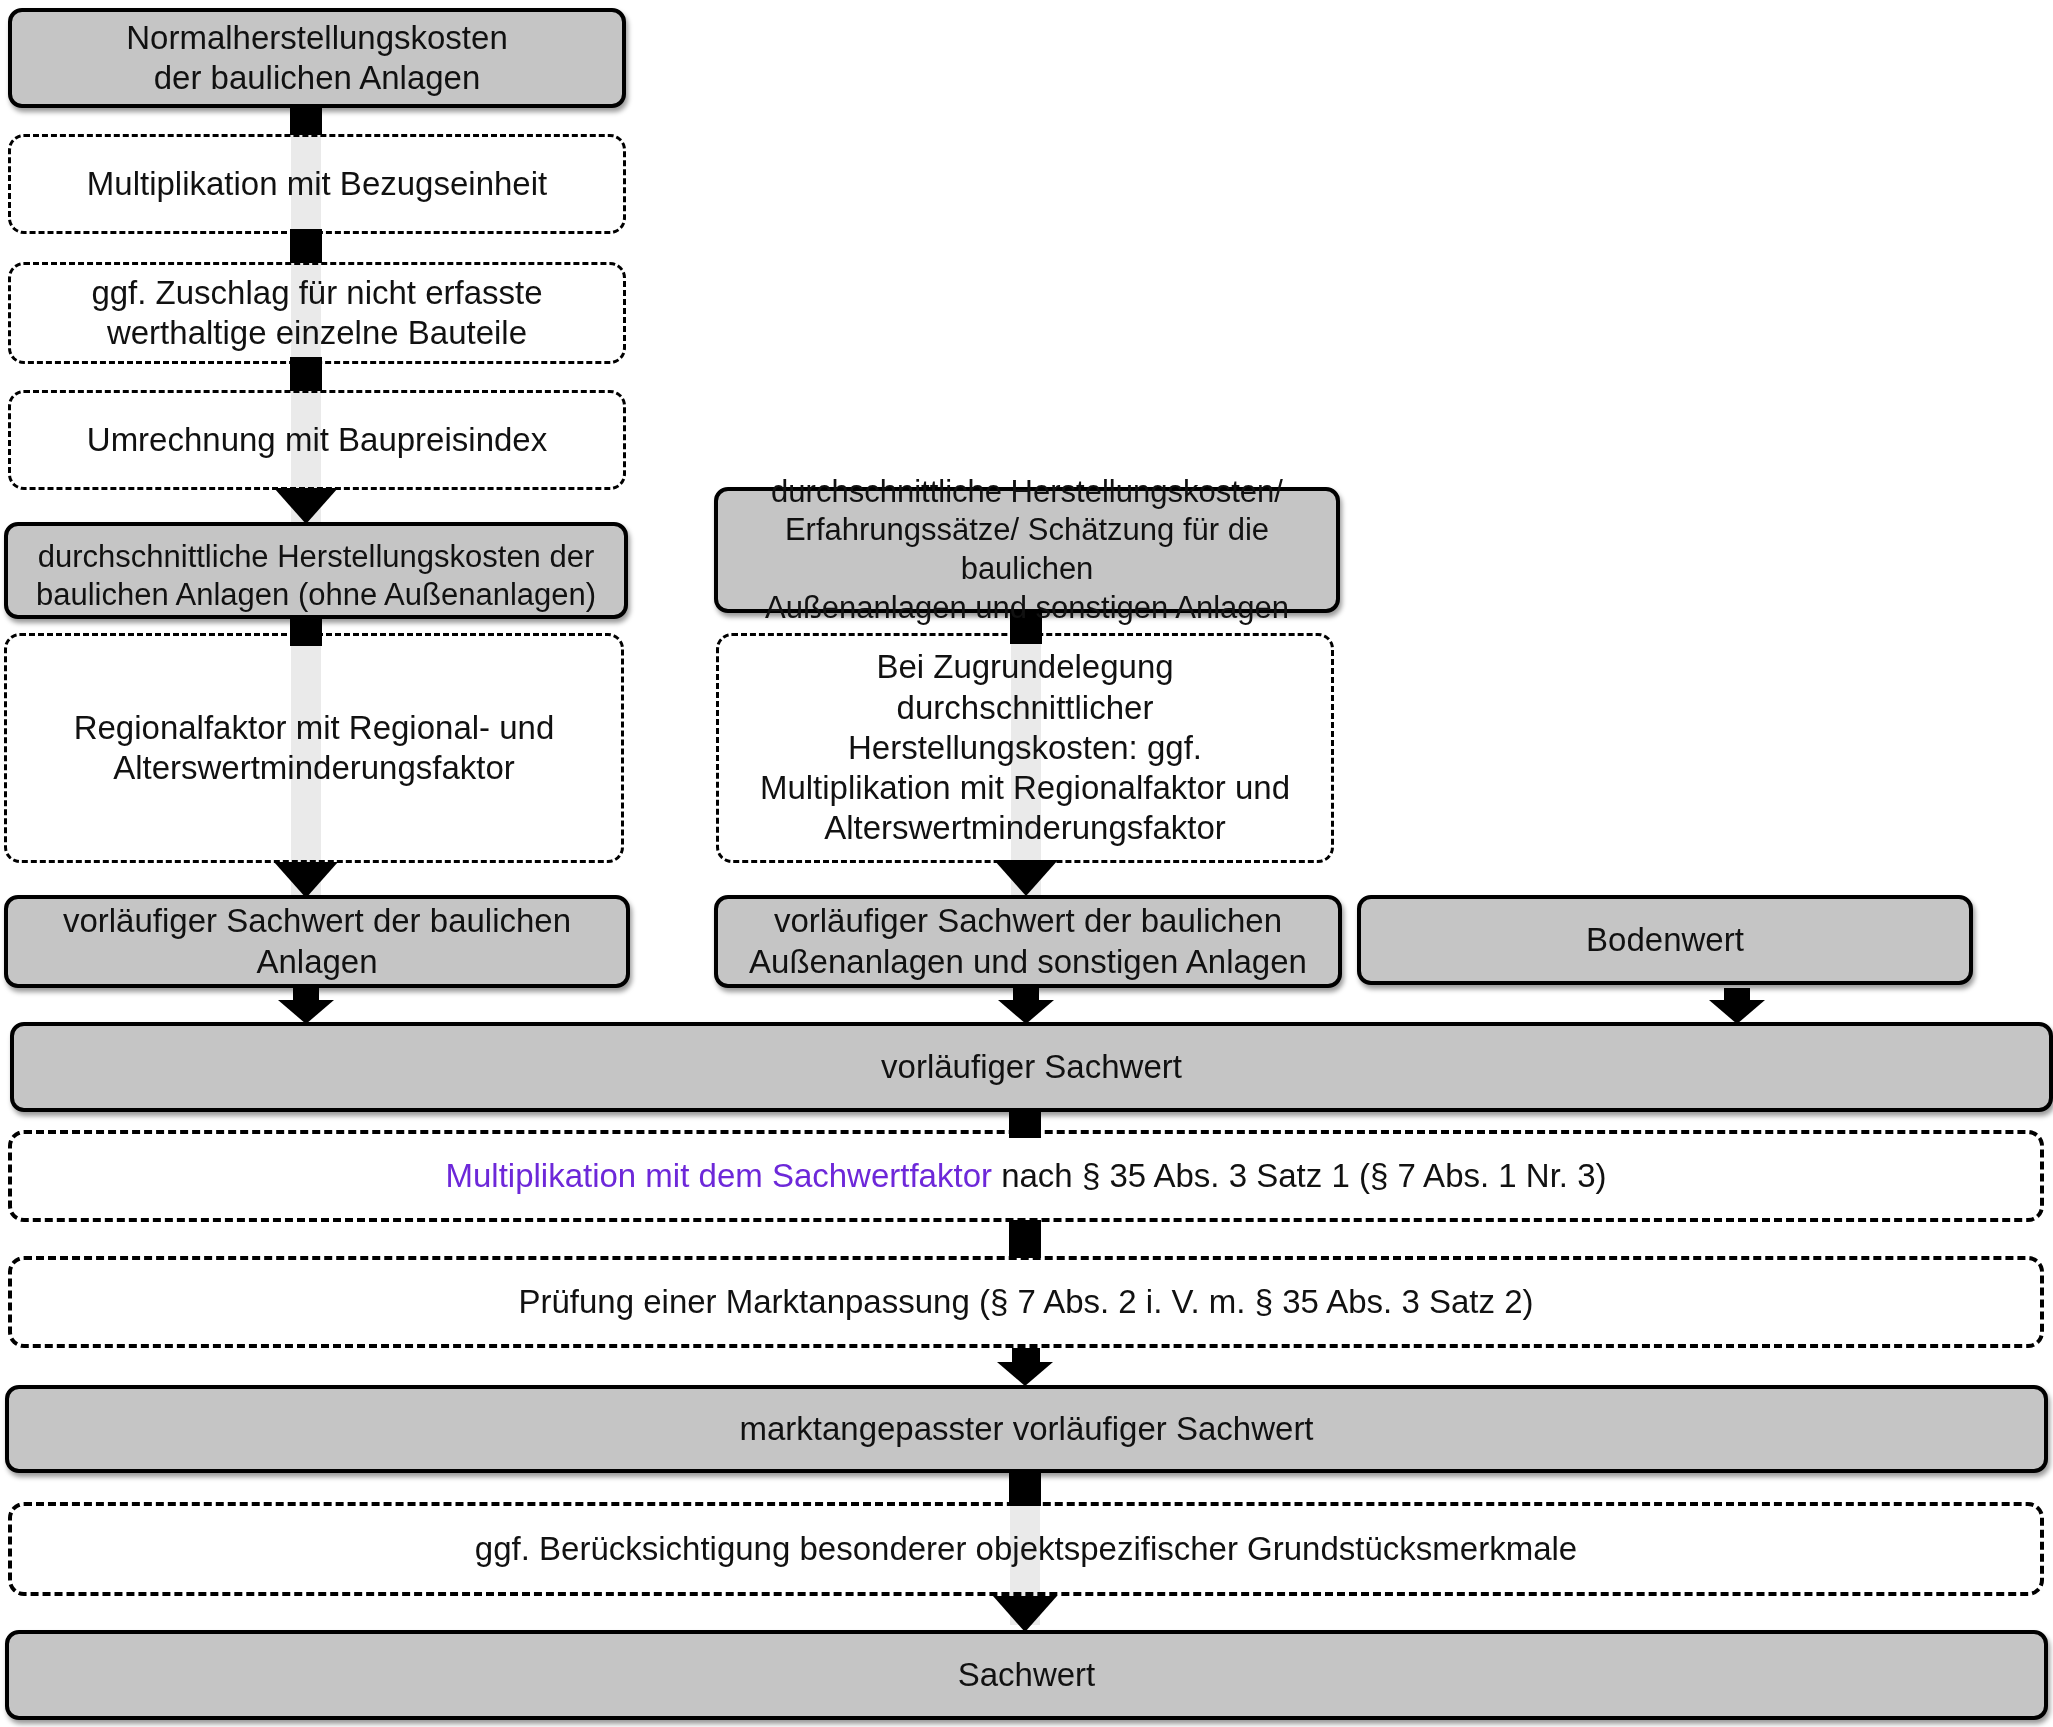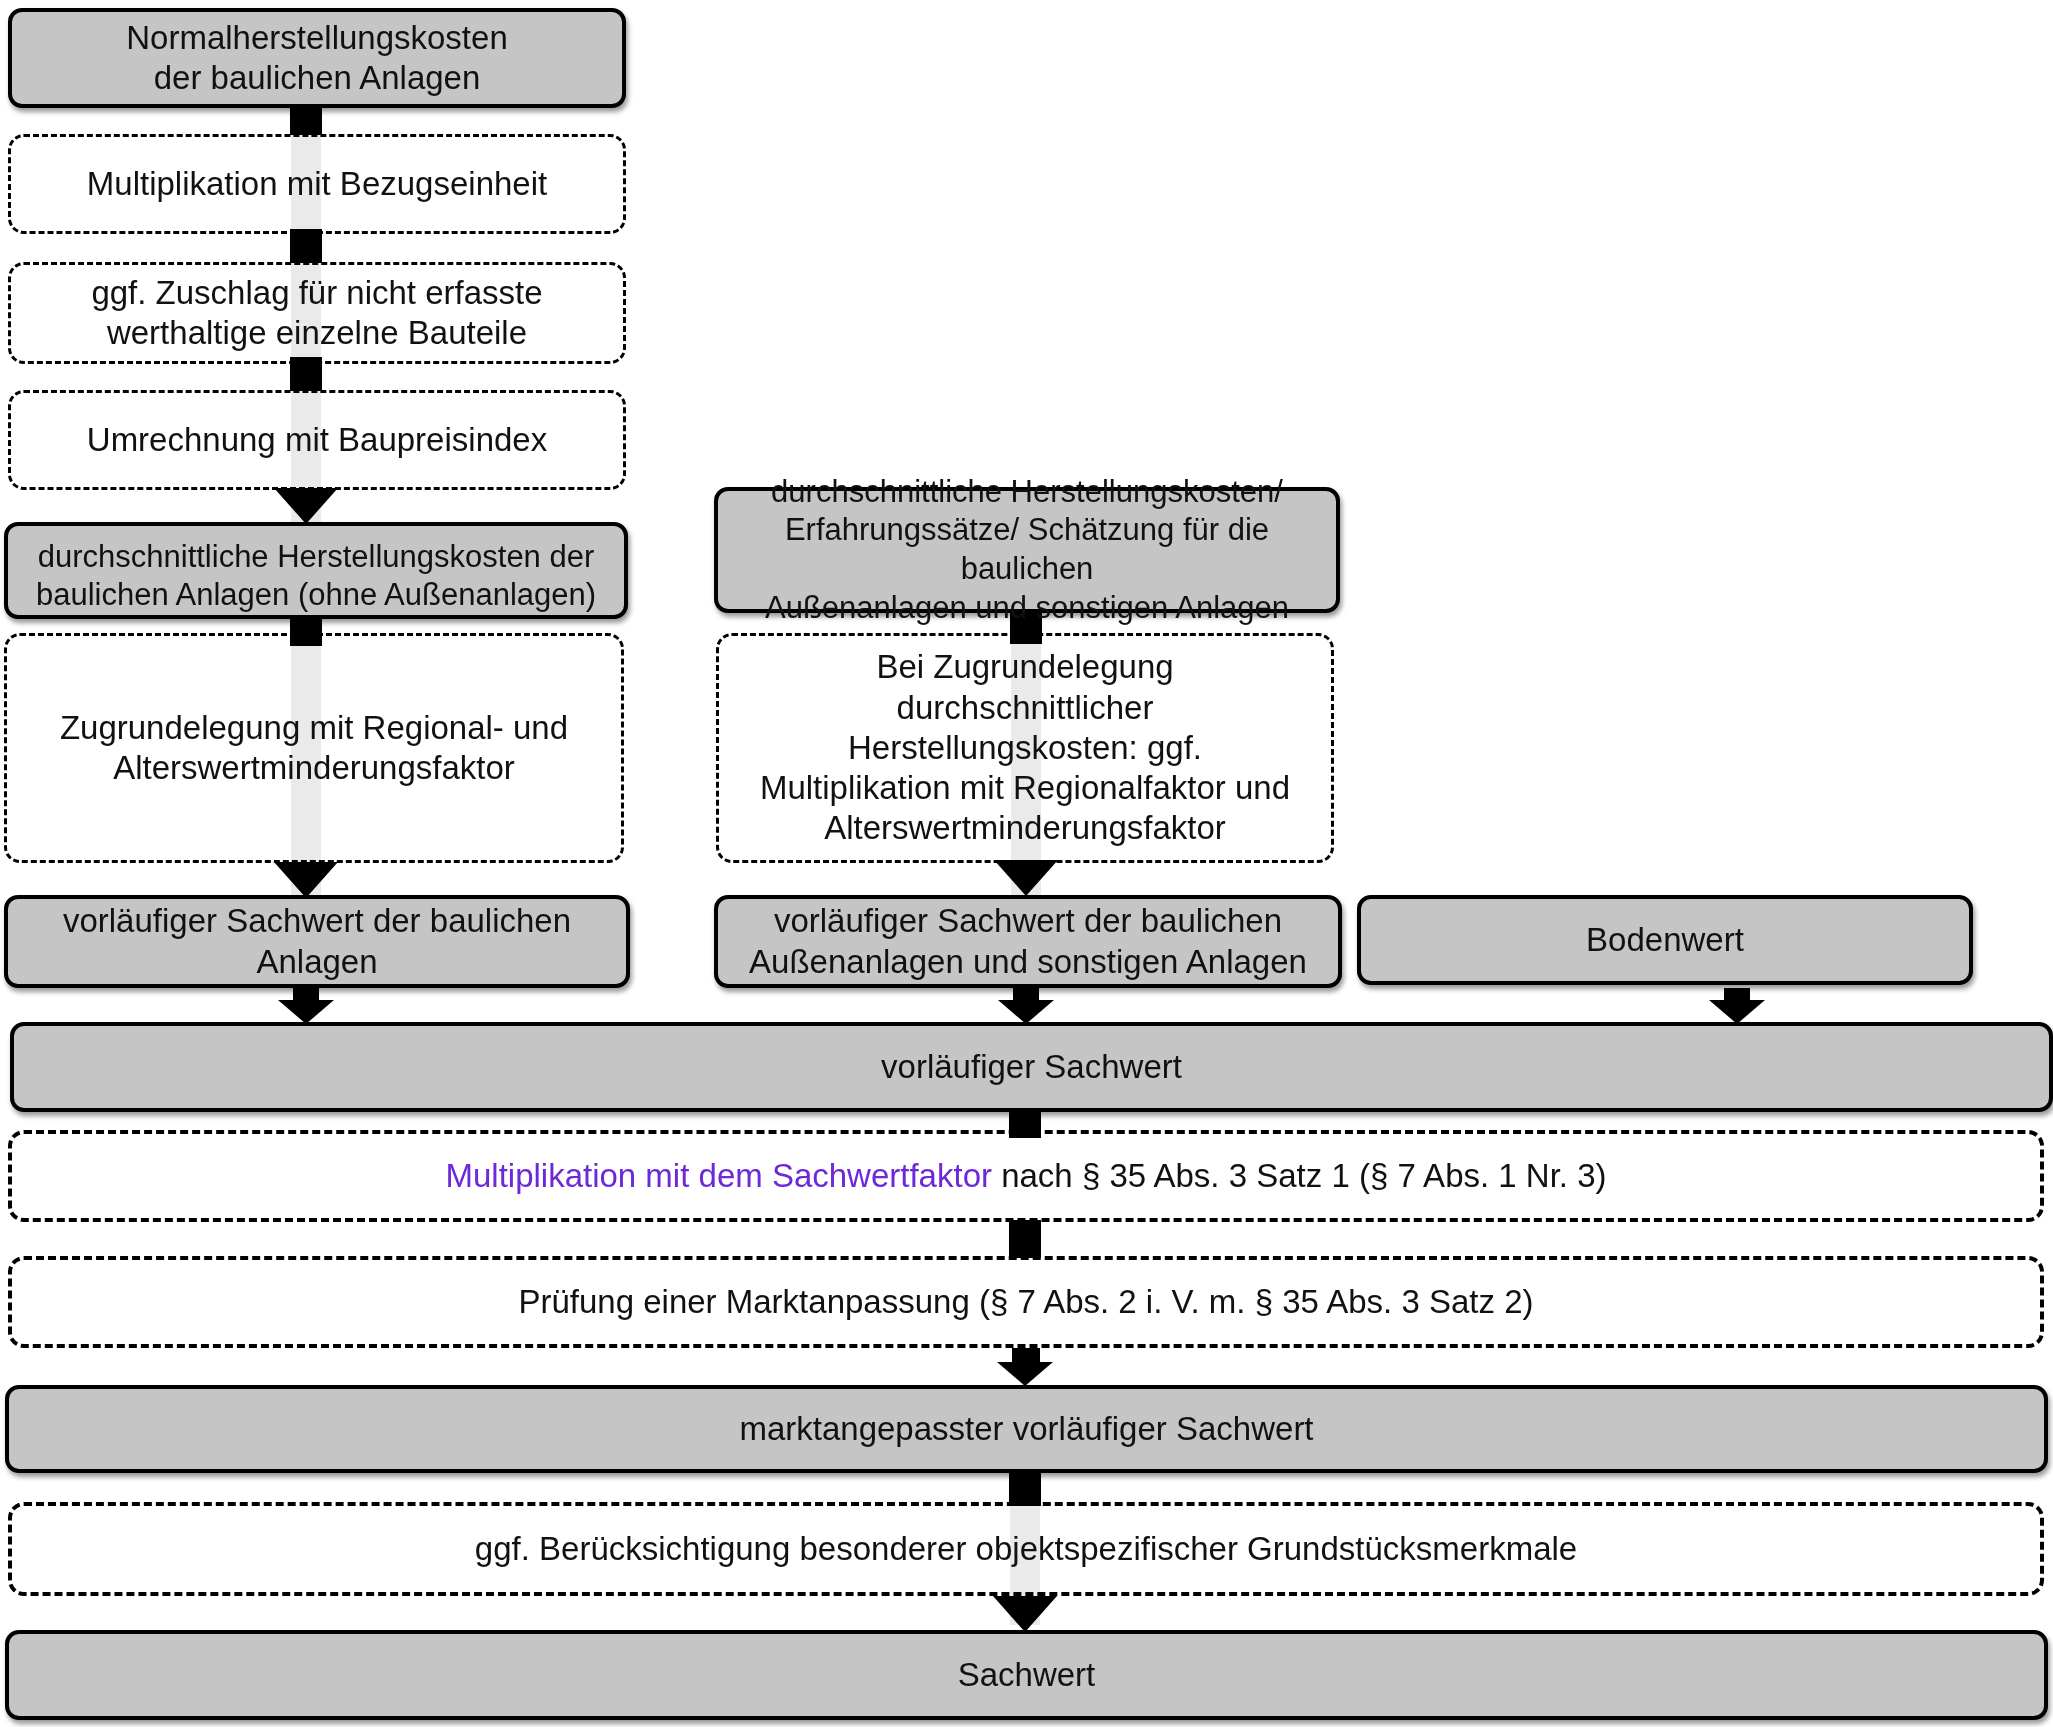--- a/index.html
+++ b/index.html
@@ -78,21 +78,21 @@
   <div class="node dash-lg" style="left:8px;top:390px;width:618px;height:100px;">
     <span>Umrechnung mit Baupreisindex</span>
   </div>
 
   <div class="node solid fs-sm" style="left:4px;top:522px;width:624px;height:97px;align-items:flex-end;">
     <span>durchschnittliche Herstellungskosten der
 baulichen Anlagen (ohne Außenanlagen)</span>
   </div>
 
   <div class="node dash-lg" style="left:4px;top:633px;width:620px;height:230px;">
-    <span>Zugrundelegung mit Regional- und
+    <span>Regionalfaktor mit Regional- und
 Alterswertminderungsfaktor</span>
   </div>
 
   <div class="node solid" style="left:4px;top:895px;width:626px;height:93px;">
     <span>vorläufiger Sachwert der baulichen
 Anlagen</span>
   </div>
 
   <div class="node solid fs-sm" style="left:714px;top:487px;width:626px;height:126px;">
     <span>durchschnittliche Herstellungskosten/

